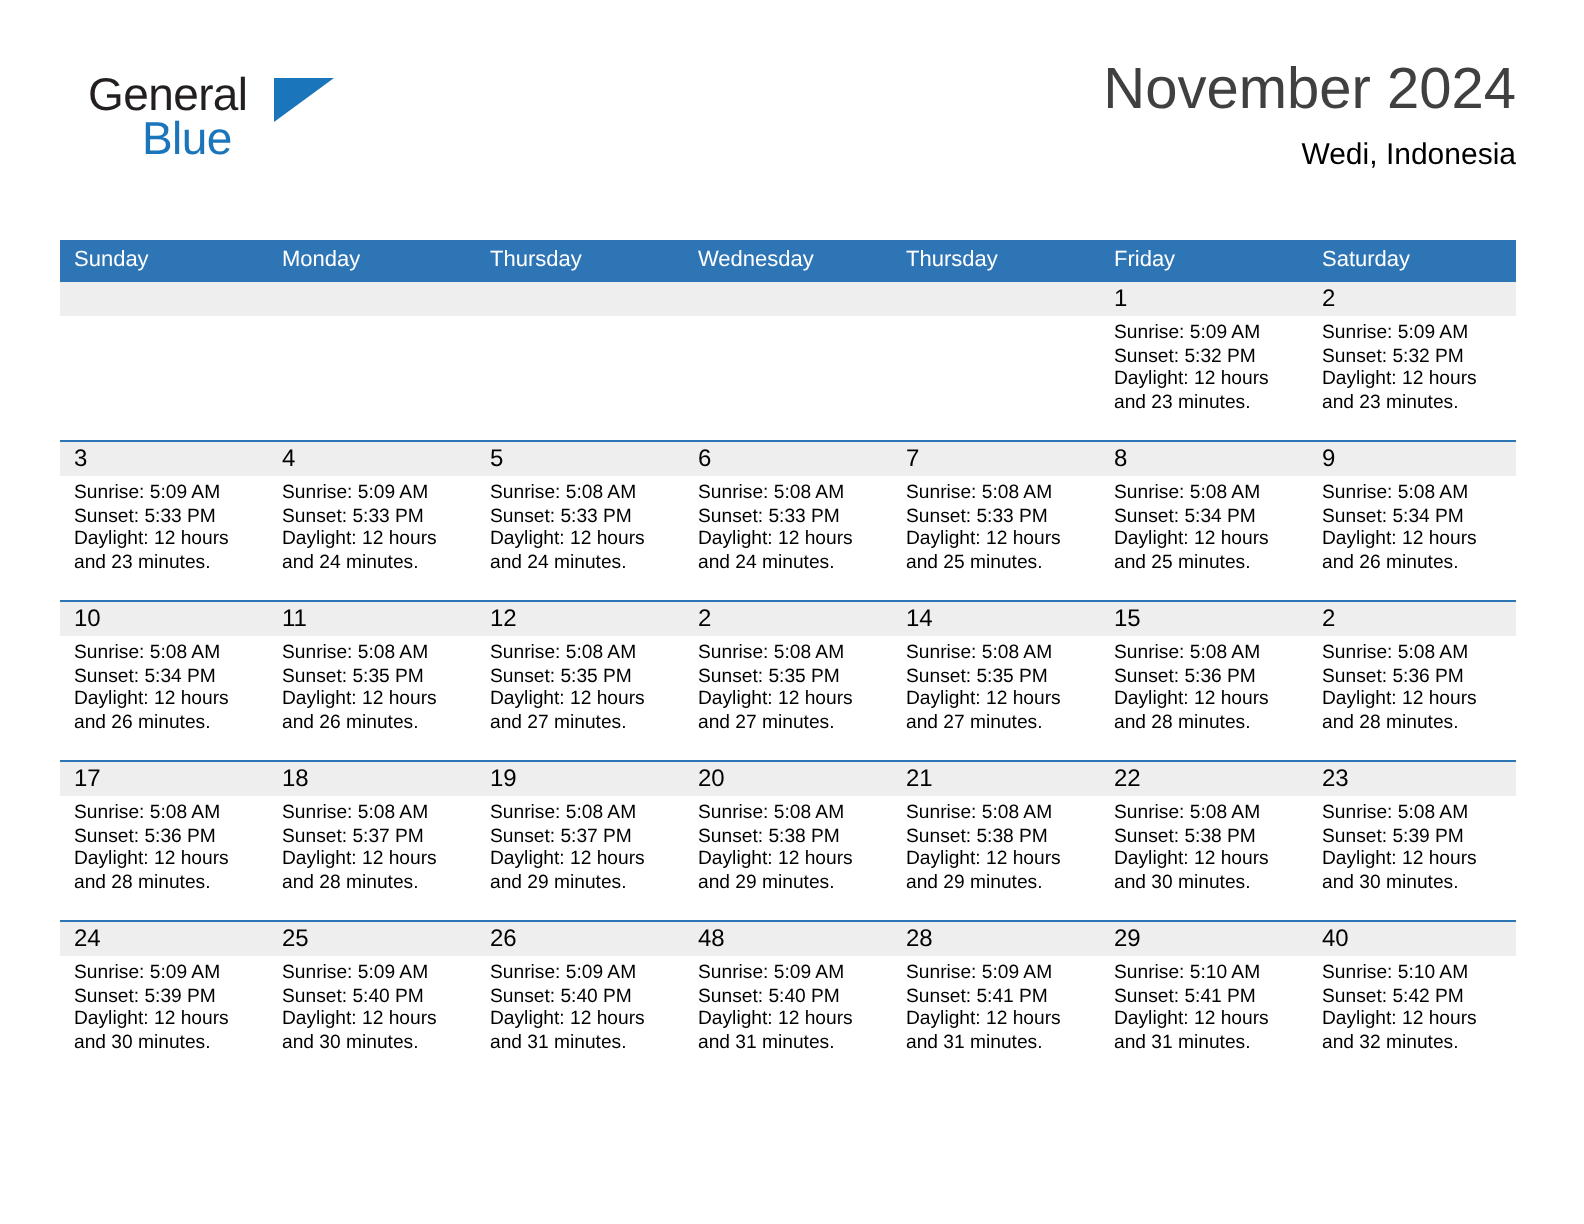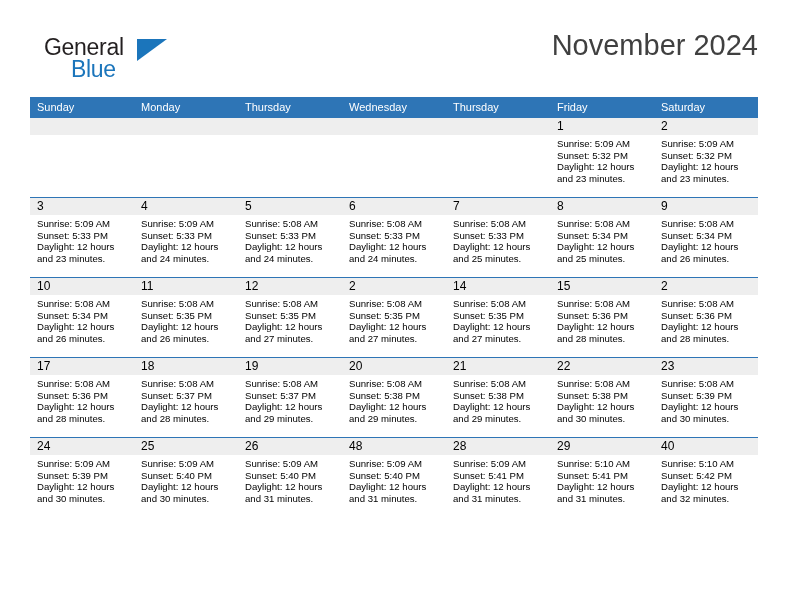--- a/index.html
+++ b/index.html
@@ -85,21 +85,21 @@
     color: #000000;
     line-height: 20px;
     margin-top: 6px;
     white-space: nowrap;
   }
 
   
   .calendar {
     position: absolute;
     left: 30px;
-    top: 97px;
+    top: 120px;
     width: 728px;
     border-collapse: collapse;
     table-layout: fixed;
   }
 
   .calendar th {
     background: #2e75b6;
     color: #ffffff;
     font-size: 11px;
     font-weight: normal;
@@ -158,20 +158,21 @@
   <div class="top-bar">
 
     <div class="brand">
       <span class="brand-general">General</span>
       <span class="brand-tri"></span>
       <span class="brand-blue">Blue</span>
     </div>
 
     <div class="title-block">
       <div class="cal-title">November 2024</div>
+      <div class="cal-subtitle">Wedi, Indonesia</div>
     </div>
 
   </div>
 
   <table class="calendar">
     <thead>
       <tr>
         <th>Sunday</th>
         <th>Monday</th>
         <th>Thursday</th>

